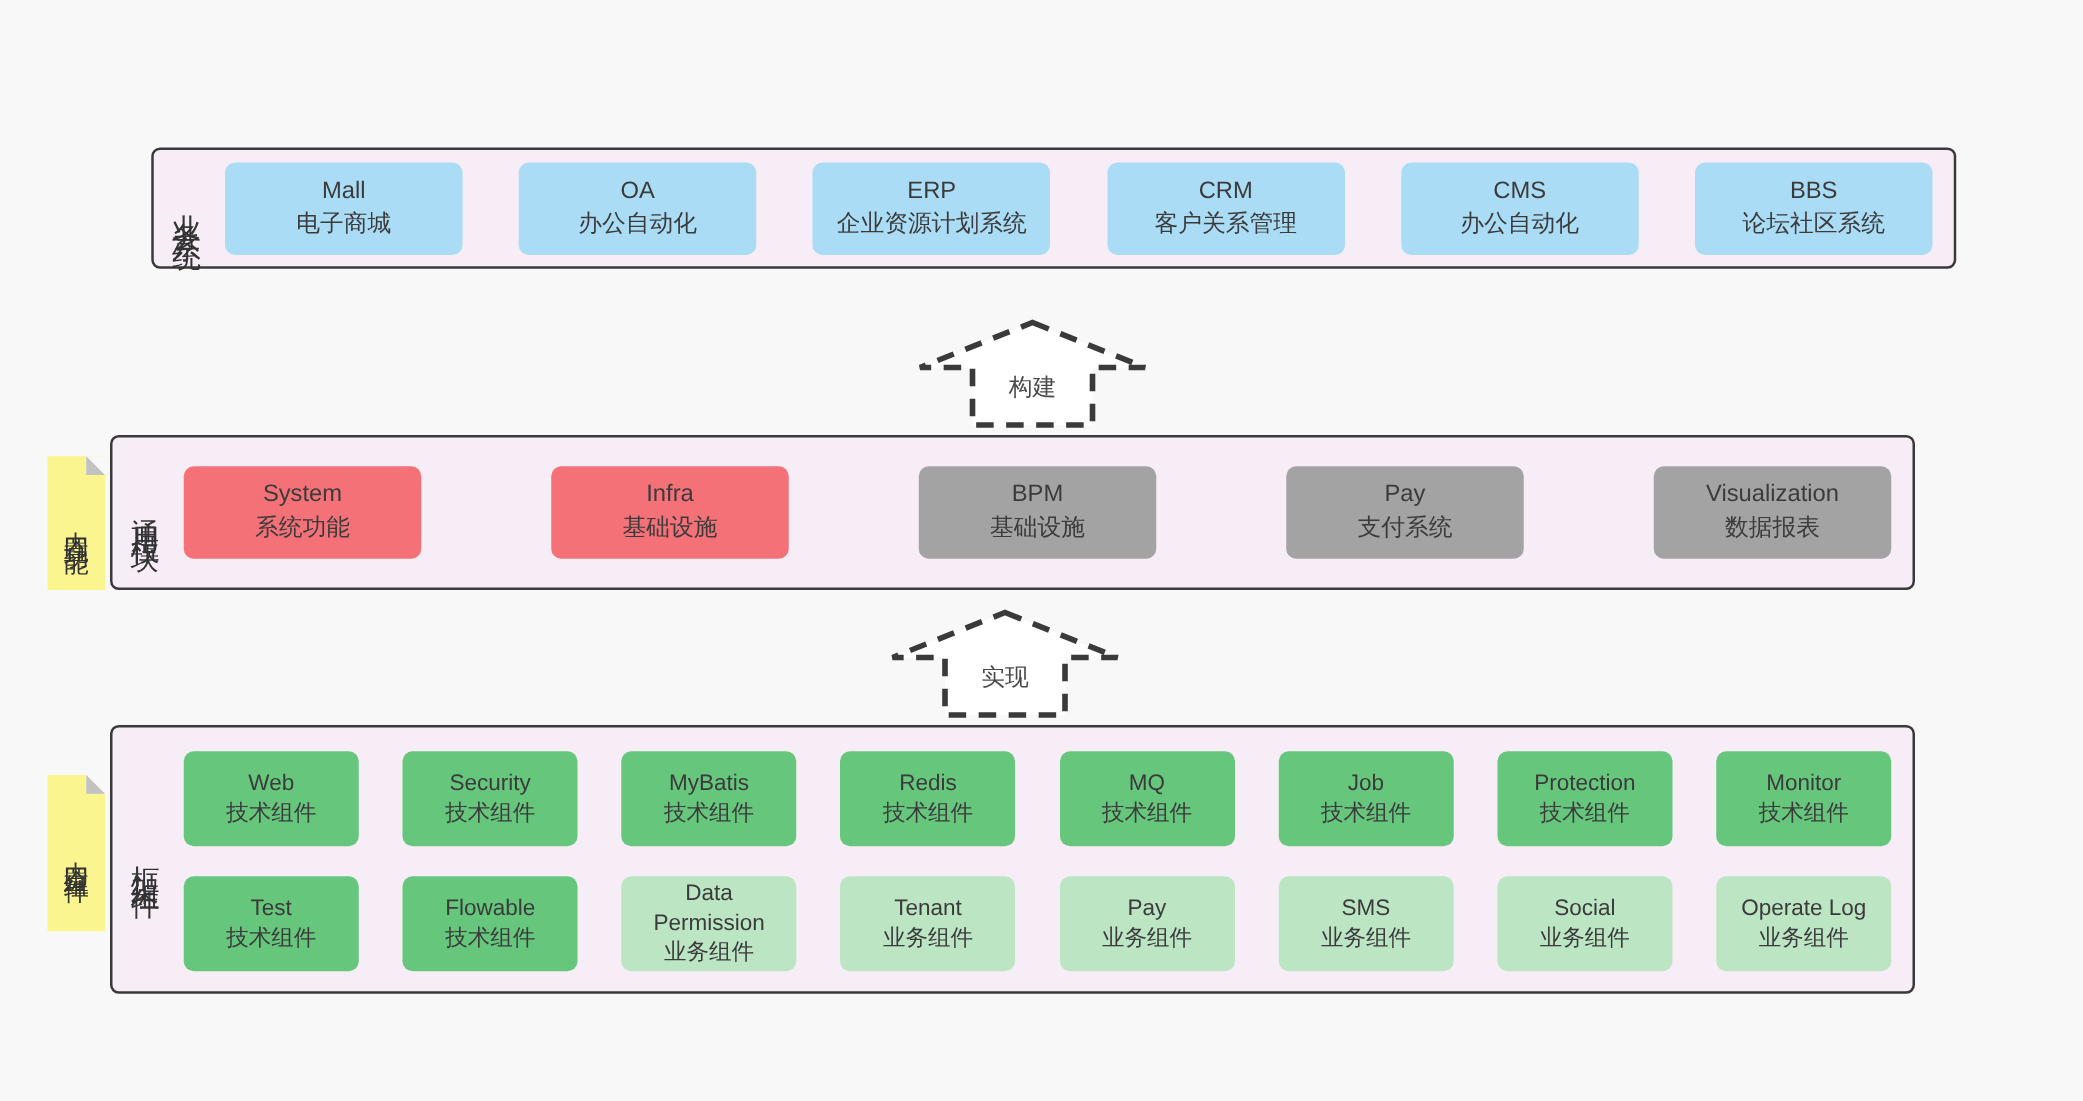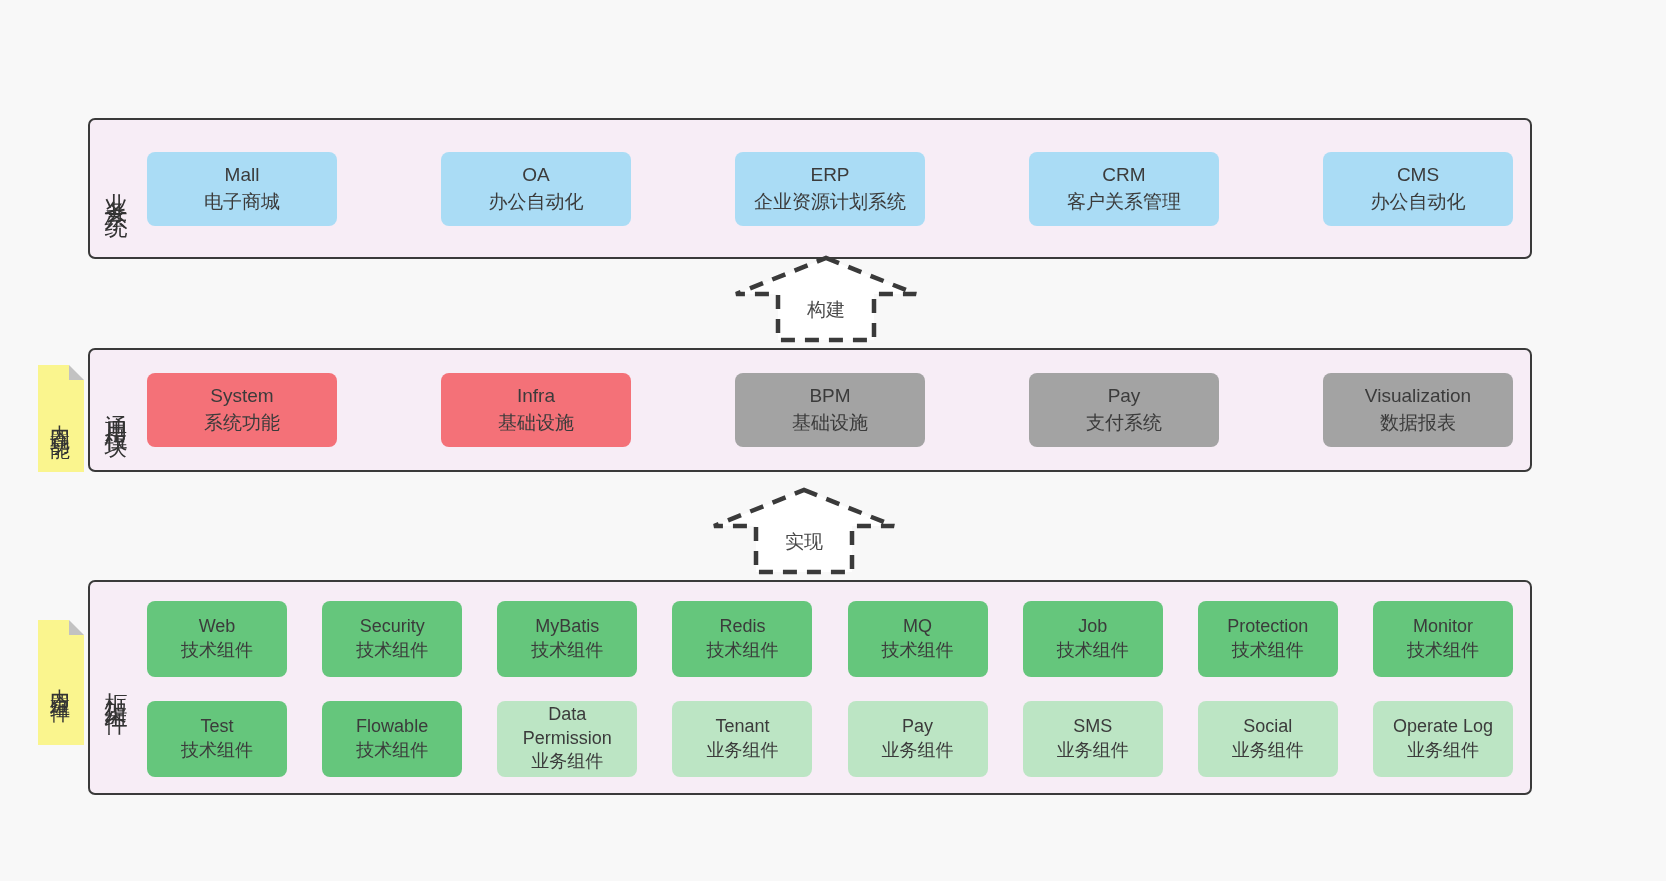--- a/index.html
+++ b/index.html
@@ -3,21 +3,21 @@
 <meta charset="utf-8">
 <style>
   html,body{margin:0;padding:0;background:#f8f8f8;font-family:"Liberation Sans","DejaVu Sans",sans-serif;}
   .canvas{position:relative;width:1666px;height:881px;background:#f8f8f8;overflow:hidden;color:#3d3d3d;}
 
   .layer{
     position:absolute;left:88px;width:1444px;box-sizing:border-box;
     background:#f7edf6;border:2px solid #3a3a3a;border-radius:7px;
     display:flex;align-items:stretch;
   }
-  .layer-1{top:118px;height:141px;}
+  .layer-1{top:118px;height:97px;margin-left:33px;}
   .layer-2{top:348px;height:124px;}
   .layer-3{top:580px;height:215px;}
 
   .layer-label{
     width:54px;display:flex;align-items:center;justify-content:center;
     writing-mode:vertical-rl;text-orientation:upright;
     font-size:23px;letter-spacing:7px;color:#333;padding:6px 0;
   }
   .layer-content{flex:1;display:flex;align-items:center;justify-content:space-between;padding:0 17px 0 3px;}
   .layer-content.two-rows{flex-direction:column;justify-content:center;gap:24px;padding-top:2px;}
@@ -76,20 +76,24 @@
           <div class="box-sub">企业资源计划系统</div>
         </div>
         <div class="box blue">
           <div class="box-title">CRM</div>
           <div class="box-sub">客户关系管理</div>
         </div>
         <div class="box blue">
           <div class="box-title">CMS</div>
           <div class="box-sub">办公自动化</div>
         </div>
+        <div class="box blue">
+          <div class="box-title">BBS</div>
+          <div class="box-sub">论坛社区系统</div>
+        </div>
       </div>
   </div>
 
   <div class="arrow arrow-1">
     <svg viewBox="0 0 200 90">
       <polygon points="100,4 190,40 148,40 148,86 52,86 52,40 10,40" fill="#ffffff" stroke="#3a3a3a" stroke-width="4.5" stroke-dasharray="14 10"></polygon>
       <text x="100" y="62" text-anchor="middle">构建</text>
     </svg>
   </div>
 

